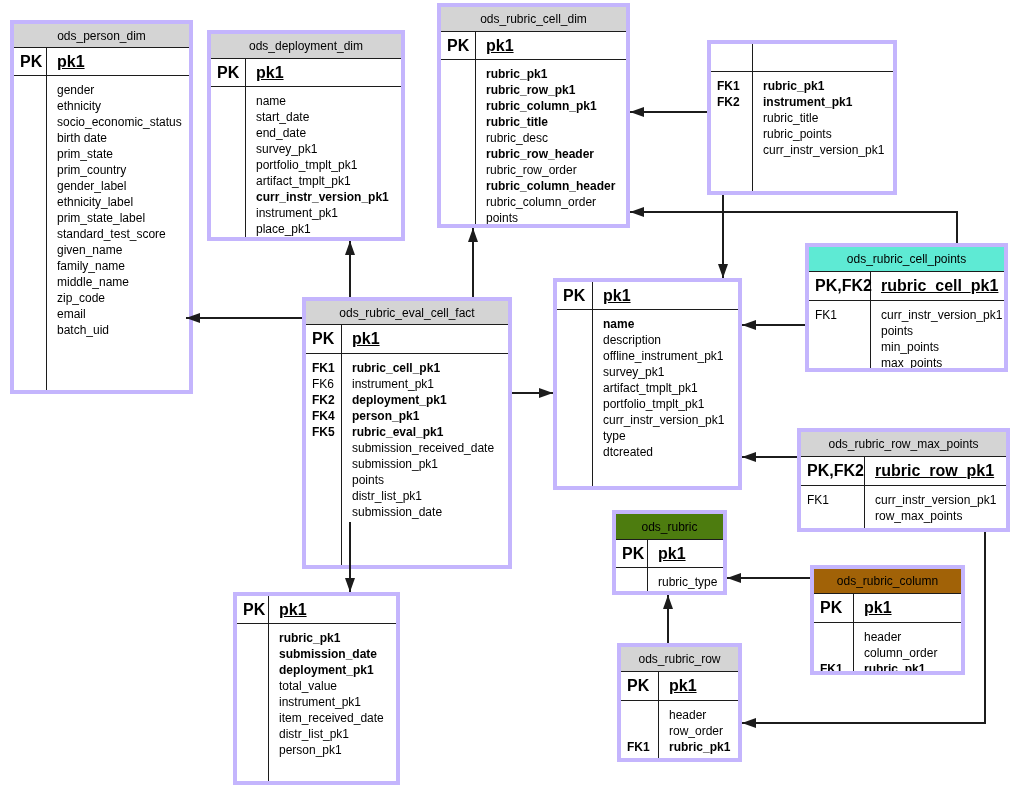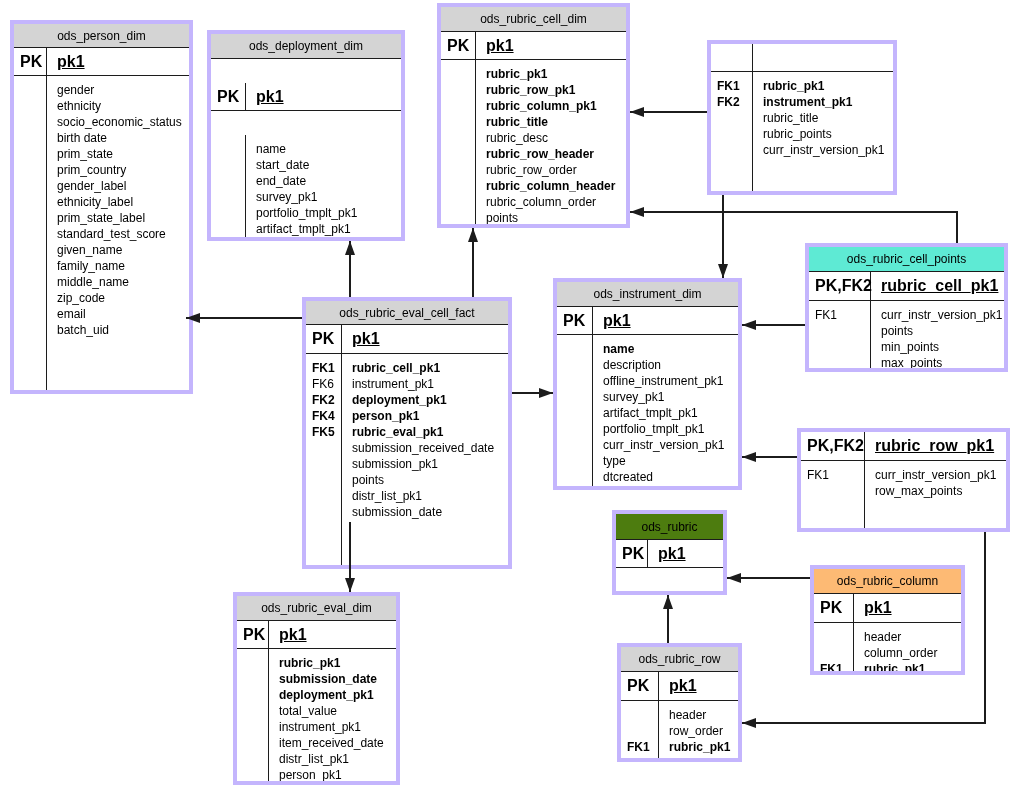--- a/index.html
+++ b/index.html
@@ -82,21 +82,21 @@
           <div class="rowline">standard_test_score</div>
           <div class="rowline">given_name</div>
           <div class="rowline">family_name</div>
           <div class="rowline">middle_name</div>
           <div class="rowline">zip_code</div>
           <div class="rowline">email</div>
           <div class="rowline">batch_uid</div>
         </div>
       </div>
     </div>
-    <div class="tbl" style="left: 207px; top: 30px; width: 198px; height: 211px; gap: 24px;">
+    <div class="tbl" style="left: 207px; top: 30px; width: 198px; height: 211px;">
       <div class="tbl-title" style="height: 24px; background: rgb(212, 212, 212);">ods_deployment_dim</div>
       <div class="tbl-key" style="height: 27px;">
         <div class="key-tag" style="width: 35px;">PK</div>
         <div class="key-field">
           <span class="pk-underline">pk1</span>
         </div>
       </div>
       <div class="tbl-body">
         <div class="body-tags" style="width: 35px;">
           <div class="rowline">&nbsp;</div>
@@ -198,21 +198,20 @@
         </div>
         <div class="body-fields">
           <div class="rowline">curr_instr_version_pk1</div>
           <div class="rowline">points</div>
           <div class="rowline">min_points</div>
           <div class="rowline">max_points</div>
         </div>
       </div>
     </div>
     <div class="tbl" style="left: 553px; top: 278px; width: 189px; height: 212px;">
-      <div class="tbl-title" style="height: 24px; background: rgb(212, 212, 212);">ods_instrument_dim</div>
       <div class="tbl-key" style="height: 27px;">
         <div class="key-tag" style="width: 36px;">PK</div>
         <div class="key-field">
           <span class="pk-underline">pk1</span>
         </div>
       </div>
       <div class="tbl-body">
         <div class="body-tags" style="width: 36px;">
           <div class="rowline bold">&nbsp;</div>
           <div class="rowline">&nbsp;</div>
@@ -231,20 +230,21 @@
           <div class="rowline">survey_pk1</div>
           <div class="rowline">artifact_tmplt_pk1</div>
           <div class="rowline">portfolio_tmplt_pk1</div>
           <div class="rowline">curr_instr_version_pk1</div>
           <div class="rowline">type</div>
           <div class="rowline">dtcreated</div>
         </div>
       </div>
     </div>
     <div class="tbl" style="left: 797px; top: 428px; width: 213px; height: 104px;">
+      <div class="tbl-title" style="height: 24px; background: rgb(212, 212, 212);">ods_rubric_row_max_points</div>
       <div class="tbl-key" style="height: 28px;">
         <div class="key-tag" style="width: 64px;">PK,FK2</div>
         <div class="key-field">
           <span class="pk-underline">rubric_row_pk1</span>
         </div>
       </div>
       <div class="tbl-body">
         <div class="body-tags" style="width: 64px;">
           <div class="rowline">FK1</div>
           <div class="rowline">&nbsp;</div>
@@ -291,23 +291,31 @@
       </div>
     </div>
     <div class="tbl" style="left: 612px; top: 510px; width: 115px; height: 85px;">
       <div class="tbl-title" style="height: 25px; background: #4d7c0f;">ods_rubric</div>
       <div class="tbl-key" style="height: 27px;">
         <div class="key-tag" style="width: 32px;">PK</div>
         <div class="key-field">
           <span class="pk-underline">pk1</span>
         </div>
       </div>
+      <div class="tbl-body">
+        <div class="body-tags" style="width: 32px;">
+          <div class="rowline">&nbsp;</div>
+        </div>
+        <div class="body-fields">
+          <div class="rowline">rubric_type</div>
+        </div>
+      </div>
     </div>
     <div class="tbl" style="left: 810px; top: 565px; width: 155px; height: 110px;">
-      <div class="tbl-title" style="height: 24px; background: #fdba74;">ods_rubric_column</div>
+      <div class="tbl-title" style="height: 24px; background: #a16207;">ods_rubric_column</div>
       <div class="tbl-key" style="height: 28px;">
         <div class="key-tag" style="width: 40px;">PK</div>
         <div class="key-field">
           <span class="pk-underline">pk1</span>
         </div>
       </div>
       <div class="tbl-body">
         <div class="body-tags" style="width: 40px;">
           <div class="rowline">&nbsp;</div>
           <div class="rowline">&nbsp;</div>
@@ -335,21 +343,20 @@
           <div class="rowline bold">FK1</div>
         </div>
         <div class="body-fields">
           <div class="rowline">header</div>
           <div class="rowline">row_order</div>
           <div class="rowline bold">rubric_pk1</div>
         </div>
       </div>
     </div>
     <div class="tbl" style="left: 233px; top: 592px; width: 167px; height: 193px;">
-      <div class="tbl-title" style="height: 24px; background: rgb(212, 212, 212);">ods_rubric_eval_dim</div>
       <div class="tbl-key" style="height: 27px;">
         <div class="key-tag" style="width: 32px;">PK</div>
         <div class="key-field">
           <span class="pk-underline">pk1</span>
         </div>
       </div>
       <div class="tbl-body">
         <div class="body-tags" style="width: 32px;">
           <div class="rowline bold">&nbsp;</div>
           <div class="rowline bold">&nbsp;</div>

